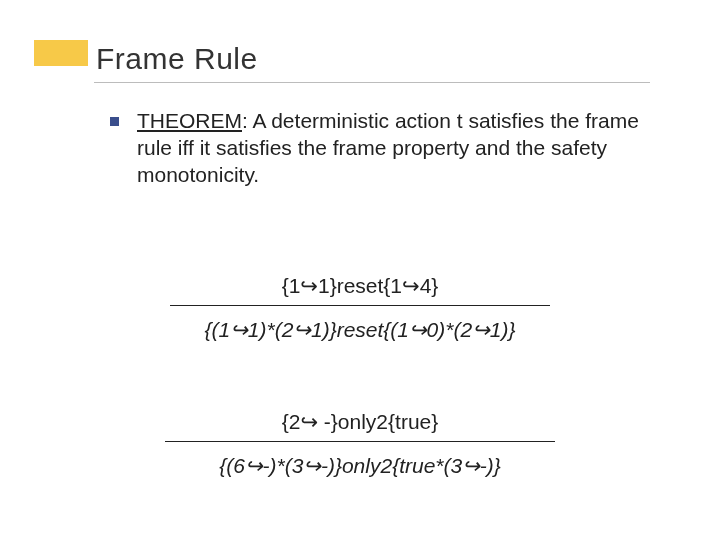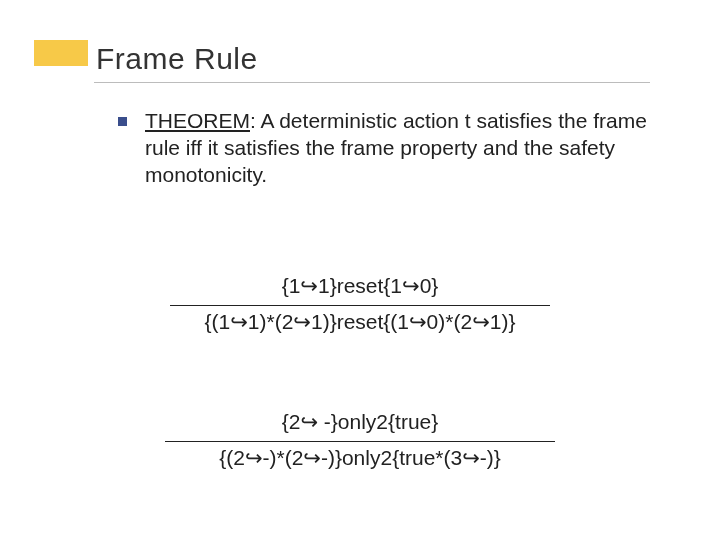--- a/index.html
+++ b/index.html
@@ -39,21 +39,21 @@
   .title-underline {
     position: absolute;
     left: 94px;
     top: 82px;
     width: 556px;
     height: 1px;
     background: #bcbcbc;
   }
   .bullets {
     position: absolute;
-    left: 118px;
+    left: 110px;
     top: 108px;
     width: 540px;
   }
   .bullet {
     display: flex;
     align-items: flex-start;
     margin-bottom: 4px;
   }
   .bullet .sq {
     flex: 0 0 auto;
@@ -82,21 +82,22 @@
     line-height: 1.3;
   }
   .deriv1 { top: 272px; }
   .deriv2 { top: 408px; }
   .deriv-top {
     display: inline-block;
     padding: 0 2px 2px 2px;
   }
   .deriv-bottom {
     display: block;
-    margin-top: 2px;
+    margin-top: 10px;
+    font-style: italic;
   }
   .rule-line {
     display: block;
     height: 1px;
     background: #222;
     margin: 4px auto 2px auto;
   }
   .rl1 { width: 380px; }
   .rl2 { width: 390px; }
 </style>
@@ -113,24 +114,24 @@
   <div class="bullets">
     <div class="bullet">
       <div class="sq"></div>
       <div class="txt">
         <span class="theorem-word">THEOREM</span><span>: A deterministic action t satisfies the frame rule iff it satisfies the frame property and the safety monotonicity.</span>
       </div>
     </div>
   </div>
 
   <div class="derivations deriv1">
-    <span class="deriv-top">{1↪1}reset{1↪0}</span>
+    <span class="deriv-top">{1↪1}reset{1↪4}</span>
     <span class="rule-line rl1"></span>
     <span class="deriv-bottom">{(1↪1)*(2↪1)}reset{(1↪0)*(2↪1)}</span>
   </div>
 
   <div class="derivations deriv2">
     <span class="deriv-top">{2↪ -}only2{true}</span>
     <span class="rule-line rl2"></span>
-    <span class="deriv-bottom">{(2↪-)*(2↪-)}only2{true*(3↪-)}</span>
+    <span class="deriv-bottom">{(6↪-)*(3↪-)}only2{true*(3↪-)}</span>
   </div>
 
 </div>
 
 </body></html>

